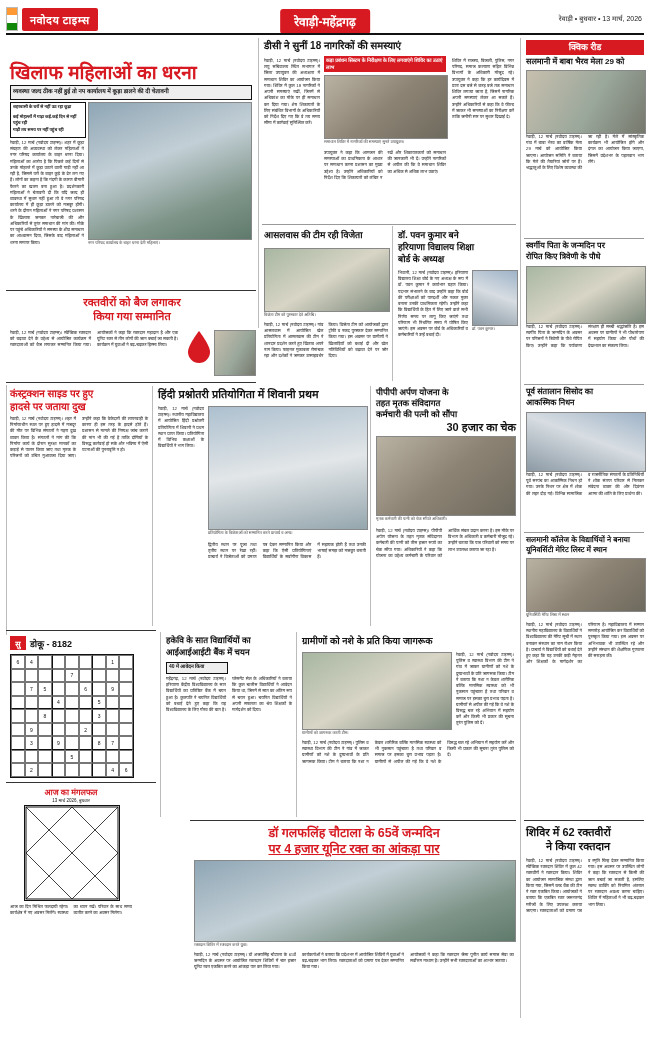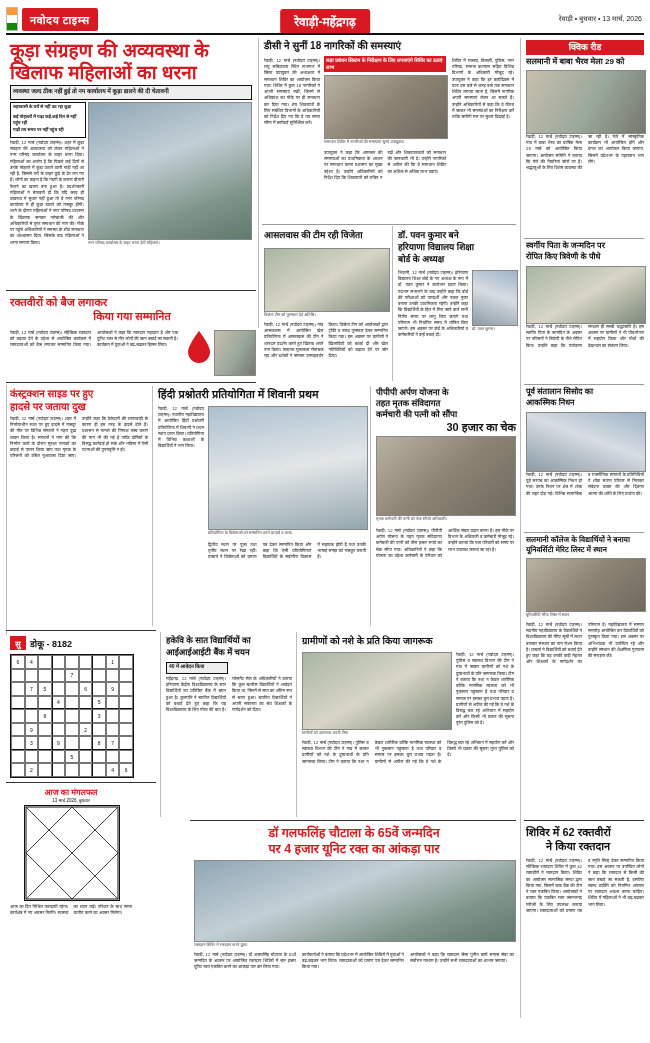--- a/index.html
+++ b/index.html
@@ -58,21 +58,20 @@
     <div class="logo-box">नवोदय टाइम्स</div>
     <div class="center-title">रेवाड़ी-महेंद्रगढ़</div>
     <div class="edition">रेवाड़ी • बुधवार • 13 मार्च, 2026</div>
   </div>
   <div class="rule" style="top:33px;"></div>
 
   <div class="col-rule" style="left:258px;top:38px;height:290px;"></div>
   <div class="col-rule" style="left:520px;top:38px;height:980px;"></div>
   <div class="col-rule" style="left:6px;top:385px;height:250px;"></div>
 
-  <div class="hl red" style="left:10px;top:40px;width:244px;font-size:19px;">कूड़ा संग्रहण की अव्यवस्था के</div>
   <div class="hl red" style="left:10px;top:62px;width:244px;font-size:19px;">खिलाफ महिलाओं का धरना</div>
   <div class="boxline" style="left:10px;top:85px;width:240px;height:13px;background:#eee;"></div>
   <div class="kicker" style="left:13px;top:88px;width:234px;font-weight:bold;">व्यवस्था जल्द ठीक नहीं हुई तो नप कार्यालय में कूड़ा डालने की दी चेतावनी</div>
 
   <div class="boxline" style="left:10px;top:102px;width:74px;height:34px;"></div>
   <div class="kicker" style="left:13px;top:104px;width:68px;font-size:4.4px;font-weight:bold;">शहरवासी के घरों से नहीं उठ रहा कूड़ा</div>
   <div class="kicker" style="left:13px;top:114px;width:68px;font-size:4.4px;font-weight:bold;">कई मोहल्लों में गाड़ा कई-कई दिन से नहीं पहुंच रही</div>
   <div class="kicker" style="left:13px;top:127px;width:68px;font-size:4.4px;font-weight:bold;">गाड़ी तय समय पर नहीं पहुंच रही</div>
 
   <div class="photo ph-a" style="left:88px;top:102px;width:162px;height:136px;"></div>
@@ -99,21 +98,21 @@
 
   <div class="col-rule" style="left:392px;top:226px;height:155px;"></div>
   <div class="hl" style="left:398px;top:230px;width:118px;font-size:9px;">डॉ. पवन कुमार बने</div>
   <div class="hl" style="left:398px;top:242px;width:118px;font-size:9px;">हरियाणा विद्यालय शिक्षा</div>
   <div class="hl" style="left:398px;top:254px;width:118px;font-size:9px;">बोर्ड के अध्यक्ष</div>
   <div class="body" style="left:398px;top:270px;width:70px;height:108px;">भिवानी, 12 मार्च (नवोदय टाइम्स)। हरियाणा विद्यालय शिक्षा बोर्ड के नए अध्यक्ष के रूप में डॉ. पवन कुमार ने कार्यभार ग्रहण किया। पदभार संभालने के बाद उन्होंने कहा कि बोर्ड की परीक्षाओं को पारदर्शी और नकल मुक्त बनाना उनकी प्राथमिकता रहेगी। उन्होंने कहा कि विद्यार्थियों के हित में लिए जाने वाले सभी निर्णय समय पर लागू किए जाएंगे तथा परिणाम भी निर्धारित समय में घोषित किए जाएंगे। इस अवसर पर बोर्ड के अधिकारियों व कर्मचारियों ने उन्हें बधाई दी।</div>
   <div class="photo ph-c" style="left:472px;top:270px;width:44px;height:54px;"></div>
   <div class="cap" style="left:472px;top:326px;width:44px;">डॉ. पवन कुमार।</div>
 
   <div class="rule" style="left:6px;top:290px;width:250px;height:1px;background:#333;"></div>
-  <div class="hl red" style="left:10px;top:296px;width:244px;font-size:11px;text-align:left;">रक्तवीरों को बैज लगाकर</div>
+  <div class="hl red" style="left:10px;top:296px;width:244px;font-size:11px;text-align:center;">रक्तवीरों को बैज लगाकर</div>
   <div class="hl red" style="left:10px;top:310px;width:244px;font-size:11px;text-align:center;">किया गया सम्मानित</div>
   <div class="body" style="left:10px;top:330px;width:168px;height:48px;column-count:2;column-gap:6px;">रेवाड़ी, 12 मार्च (नवोदय टाइम्स)। स्वैच्छिक रक्तदान को बढ़ावा देने के उद्देश्य से आयोजित कार्यक्रम में रक्तदाताओं को बैज लगाकर सम्मानित किया गया। आयोजकों ने कहा कि रक्तदान महादान है और एक यूनिट रक्त से तीन लोगों की जान बचाई जा सकती है। कार्यक्रम में युवाओं ने बढ़-चढ़कर हिस्सा लिया।</div>
   <svg style="position:absolute;left:186px;top:330px;" width="26" height="34" viewBox="0 0 26 34">
     <path d="M13 1 C13 1 2 15 2 22 A11 11 0 0 0 24 22 C24 15 13 1 13 1 Z" fill="#d71921"></path>
   </svg>
   <div class="photo ph-d" style="left:214px;top:330px;width:40px;height:44px;"></div>
 
   <div class="rule" style="left:6px;top:382px;width:250px;height:1px;background:#333;"></div>
   <div class="hl red" style="left:10px;top:388px;width:140px;font-size:10px;">कंस्ट्रक्शन साइड पर हुए</div>
   <div class="hl red" style="left:10px;top:401px;width:140px;font-size:10px;">हादसे पर जताया दुख</div>
@@ -245,21 +244,21 @@
 
   <div class="col-rule" style="left:296px;top:632px;height:185px;"></div>
   <div class="hl" style="left:302px;top:636px;width:212px;font-size:9.5px;">ग्रामीणों को नशे के प्रति किया जागरूक</div>
   <div class="photo ph-f" style="left:302px;top:652px;width:148px;height:76px;"></div>
   <div class="cap" style="left:302px;top:730px;width:148px;">ग्रामीणों को जागरूक करती टीम।</div>
   <div class="body" style="left:302px;top:740px;width:212px;height:72px;column-count:3;column-gap:6px;">रेवाड़ी, 12 मार्च (नवोदय टाइम्स)। पुलिस व स्वास्थ्य विभाग की टीम ने गांव में जाकर ग्रामीणों को नशे के दुष्प्रभावों के प्रति जागरूक किया। टीम ने बताया कि नशा न केवल शारीरिक बल्कि मानसिक स्वास्थ्य को भी नुकसान पहुंचाता है तथा परिवार व समाज पर इसका बुरा प्रभाव पड़ता है। ग्रामीणों से अपील की गई कि वे नशे के विरुद्ध चल रहे अभियान में सहयोग करें और किसी भी प्रकार की सूचना तुरंत पुलिस को दें।</div>
   <div class="body" style="left:456px;top:652px;width:58px;height:74px;">रेवाड़ी, 12 मार्च (नवोदय टाइम्स)। पुलिस व स्वास्थ्य विभाग की टीम ने गांव में जाकर ग्रामीणों को नशे के दुष्प्रभावों के प्रति जागरूक किया। टीम ने बताया कि नशा न केवल शारीरिक बल्कि मानसिक स्वास्थ्य को भी नुकसान पहुंचाता है तथा परिवार व समाज पर इसका बुरा प्रभाव पड़ता है। ग्रामीणों से अपील की गई कि वे नशे के विरुद्ध चल रहे अभियान में सहयोग करें और किसी भी प्रकार की सूचना तुरंत पुलिस को दें।</div>
 
   <div class="rule" style="left:190px;top:820px;width:326px;height:1px;background:#333;"></div>
   <div class="hl red" style="left:194px;top:826px;width:320px;font-size:12.5px;text-align:center;">डॉ गलफलिंह चौटाला के 65वें जन्मदिन</div>
-  <div class="hl red" style="left:194px;top:842px;width:320px;font-size:12.5px;text-align:center;">पर 4 हजार यूनिट रक्त का आंकड़ा पार</div>
+  <div class="hl red" style="left:194px;top:842px;width:320px;font-size:12.5px;text-align:center;text-decoration:underline;">पर 4 हजार यूनिट रक्त का आंकड़ा पार</div>
   <div class="photo ph-a" style="left:194px;top:860px;width:320px;height:80px;"></div>
   <div class="cap" style="left:194px;top:942px;width:320px;">रक्तदान शिविर में रक्तदान करते युवा।</div>
   <div class="body" style="left:194px;top:952px;width:102px;height:58px;">रेवाड़ी, 12 मार्च (नवोदय टाइम्स)। डॉ अजयसिंह चौटाला के 65वें जन्मदिन के अवसर पर आयोजित रक्तदान शिविरों में चार हजार यूनिट रक्त एकत्रित करने का आंकड़ा पार कर लिया गया।</div>
   <div class="body" style="left:302px;top:952px;width:102px;height:58px;">कार्यकर्ताओं ने बताया कि प्रदेशभर में आयोजित शिविरों में युवाओं ने बढ़-चढ़कर भाग लिया। रक्तदाताओं को प्रमाण पत्र देकर सम्मानित किया गया।</div>
   <div class="body" style="left:410px;top:952px;width:104px;height:58px;">आयोजकों ने कहा कि रक्तदान जैसा पुनीत कार्य समाज सेवा का सर्वोत्तम माध्यम है। उन्होंने सभी रक्तदाताओं का आभार जताया।</div>
 
   <div class="red-band" style="left:526px;top:40px;width:118px;height:15px;line-height:15px;">क्विक रीड</div>
 
   <div class="hl" style="left:526px;top:58px;width:118px;font-size:8px;">सलमानी में बाबा भैरव मेला 29 को</div>
   <div class="photo ph-d" style="left:526px;top:70px;width:118px;height:62px;"></div>

